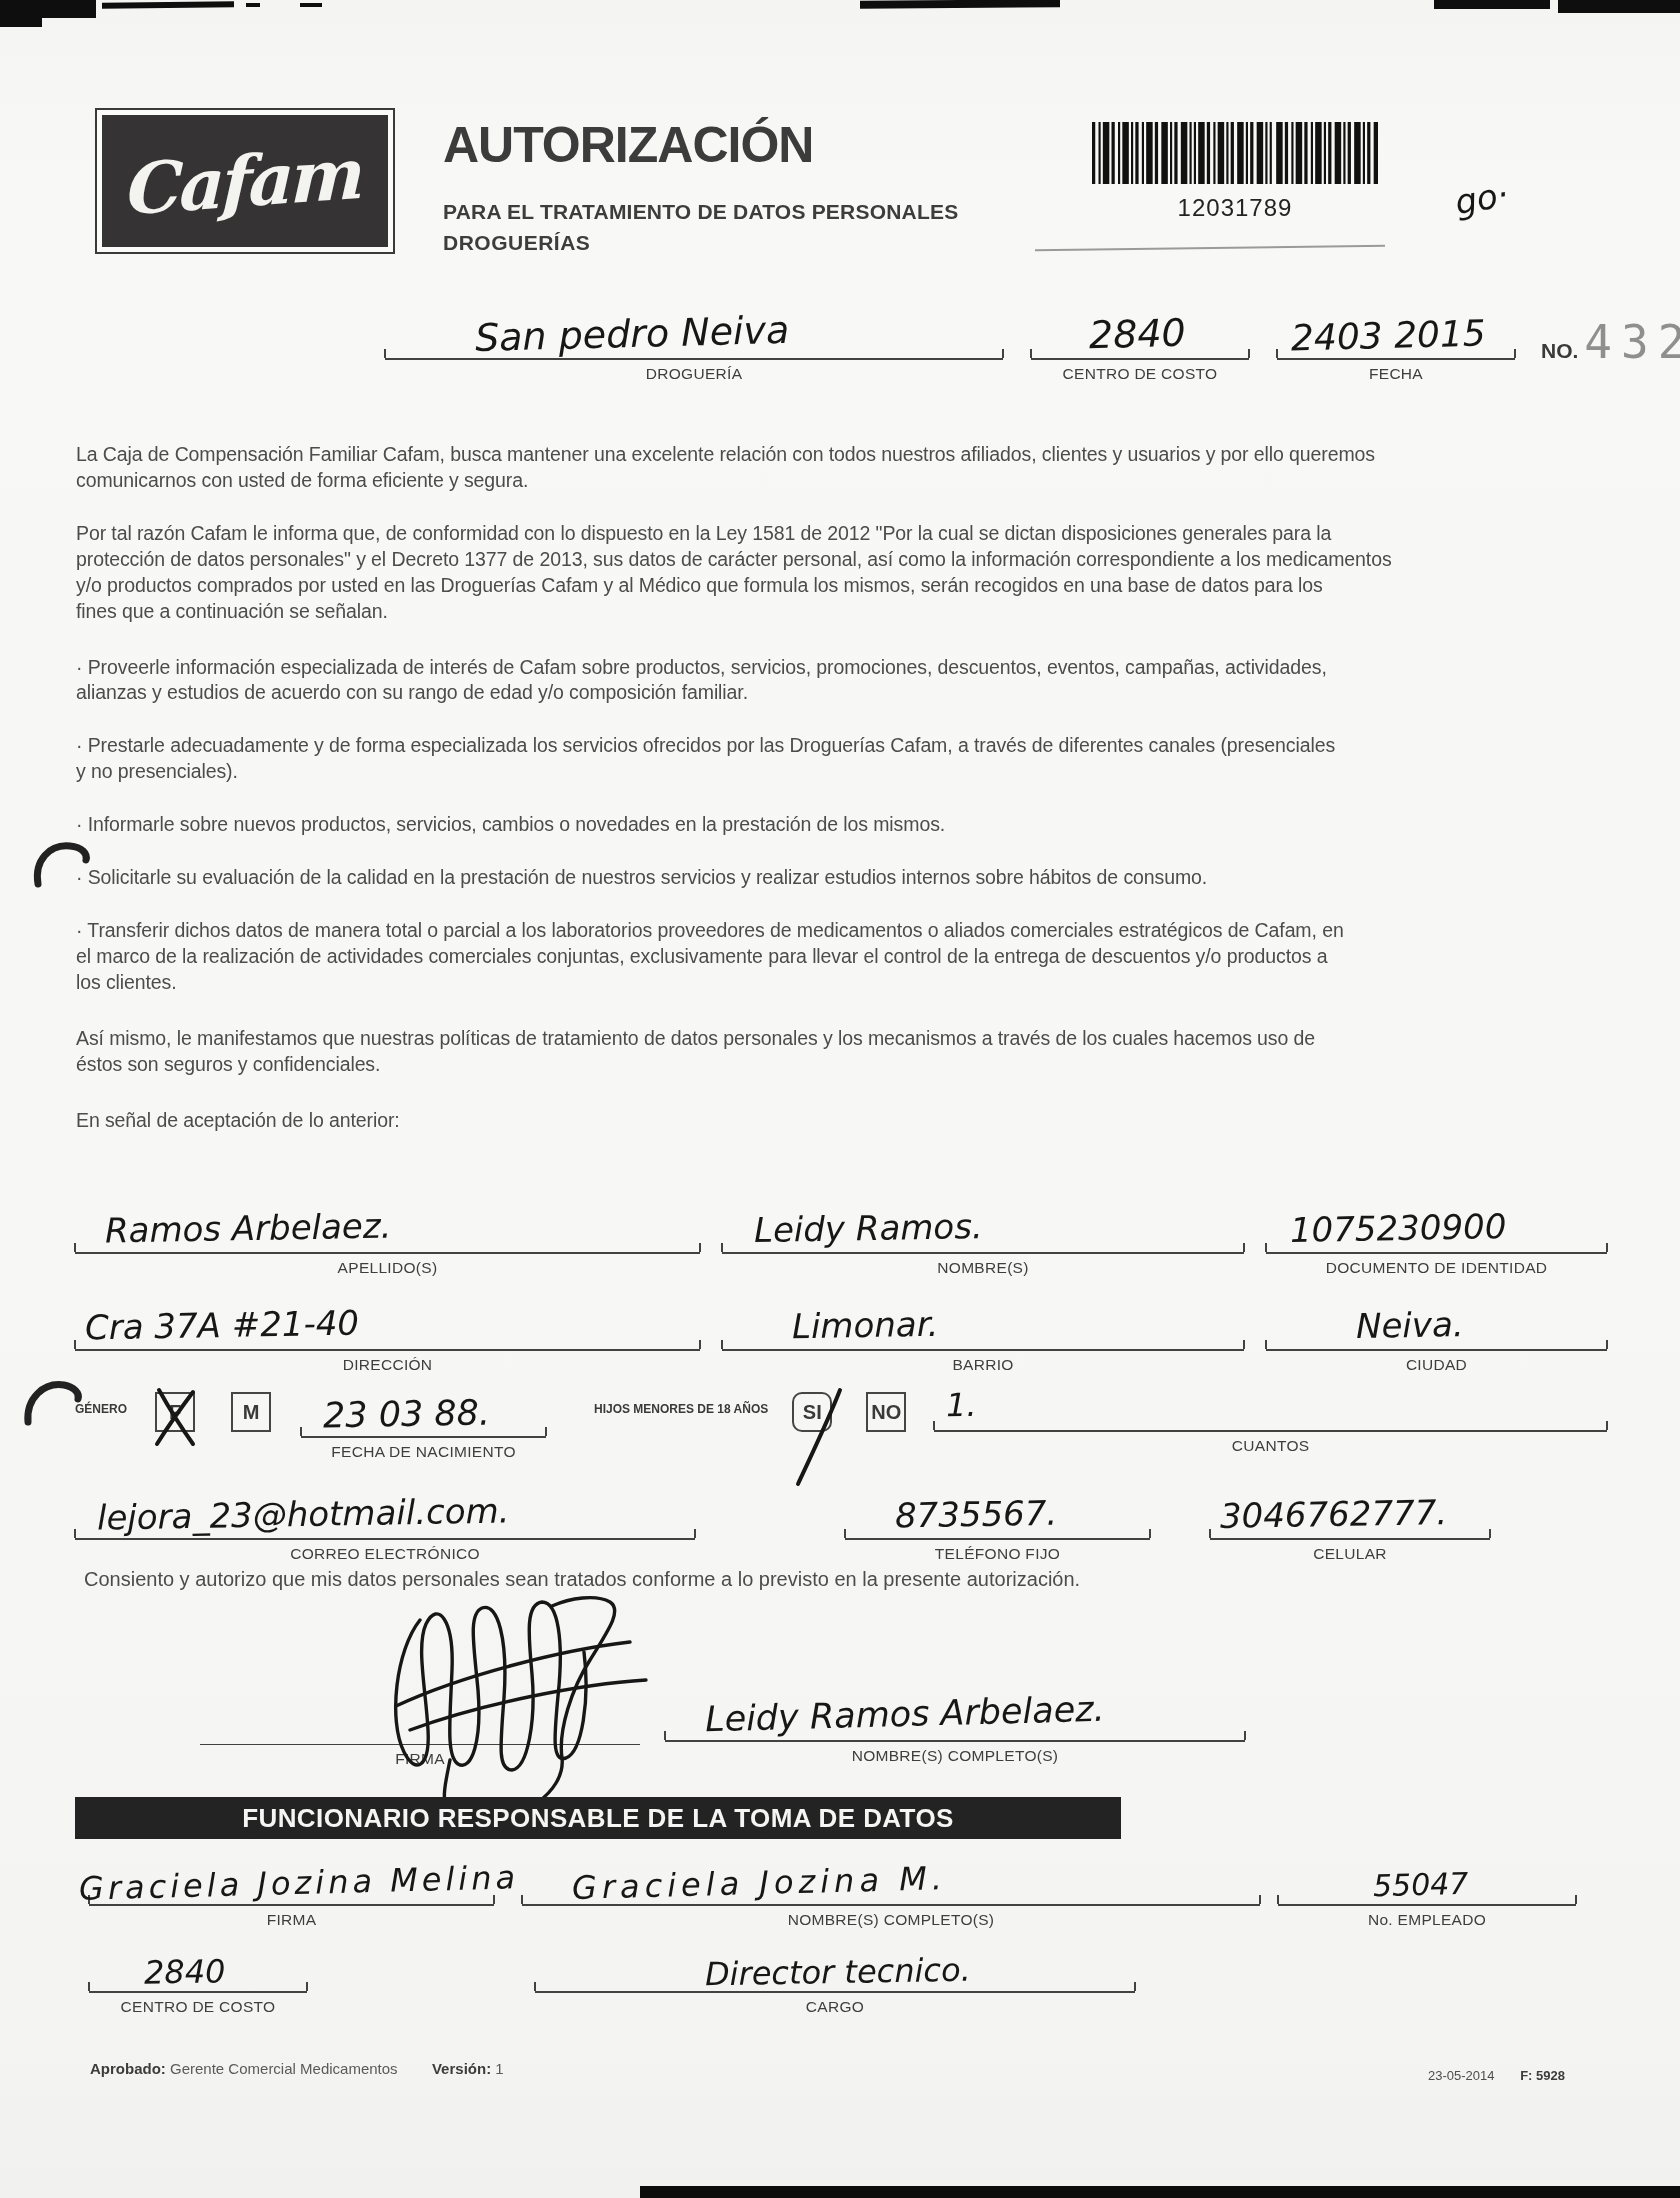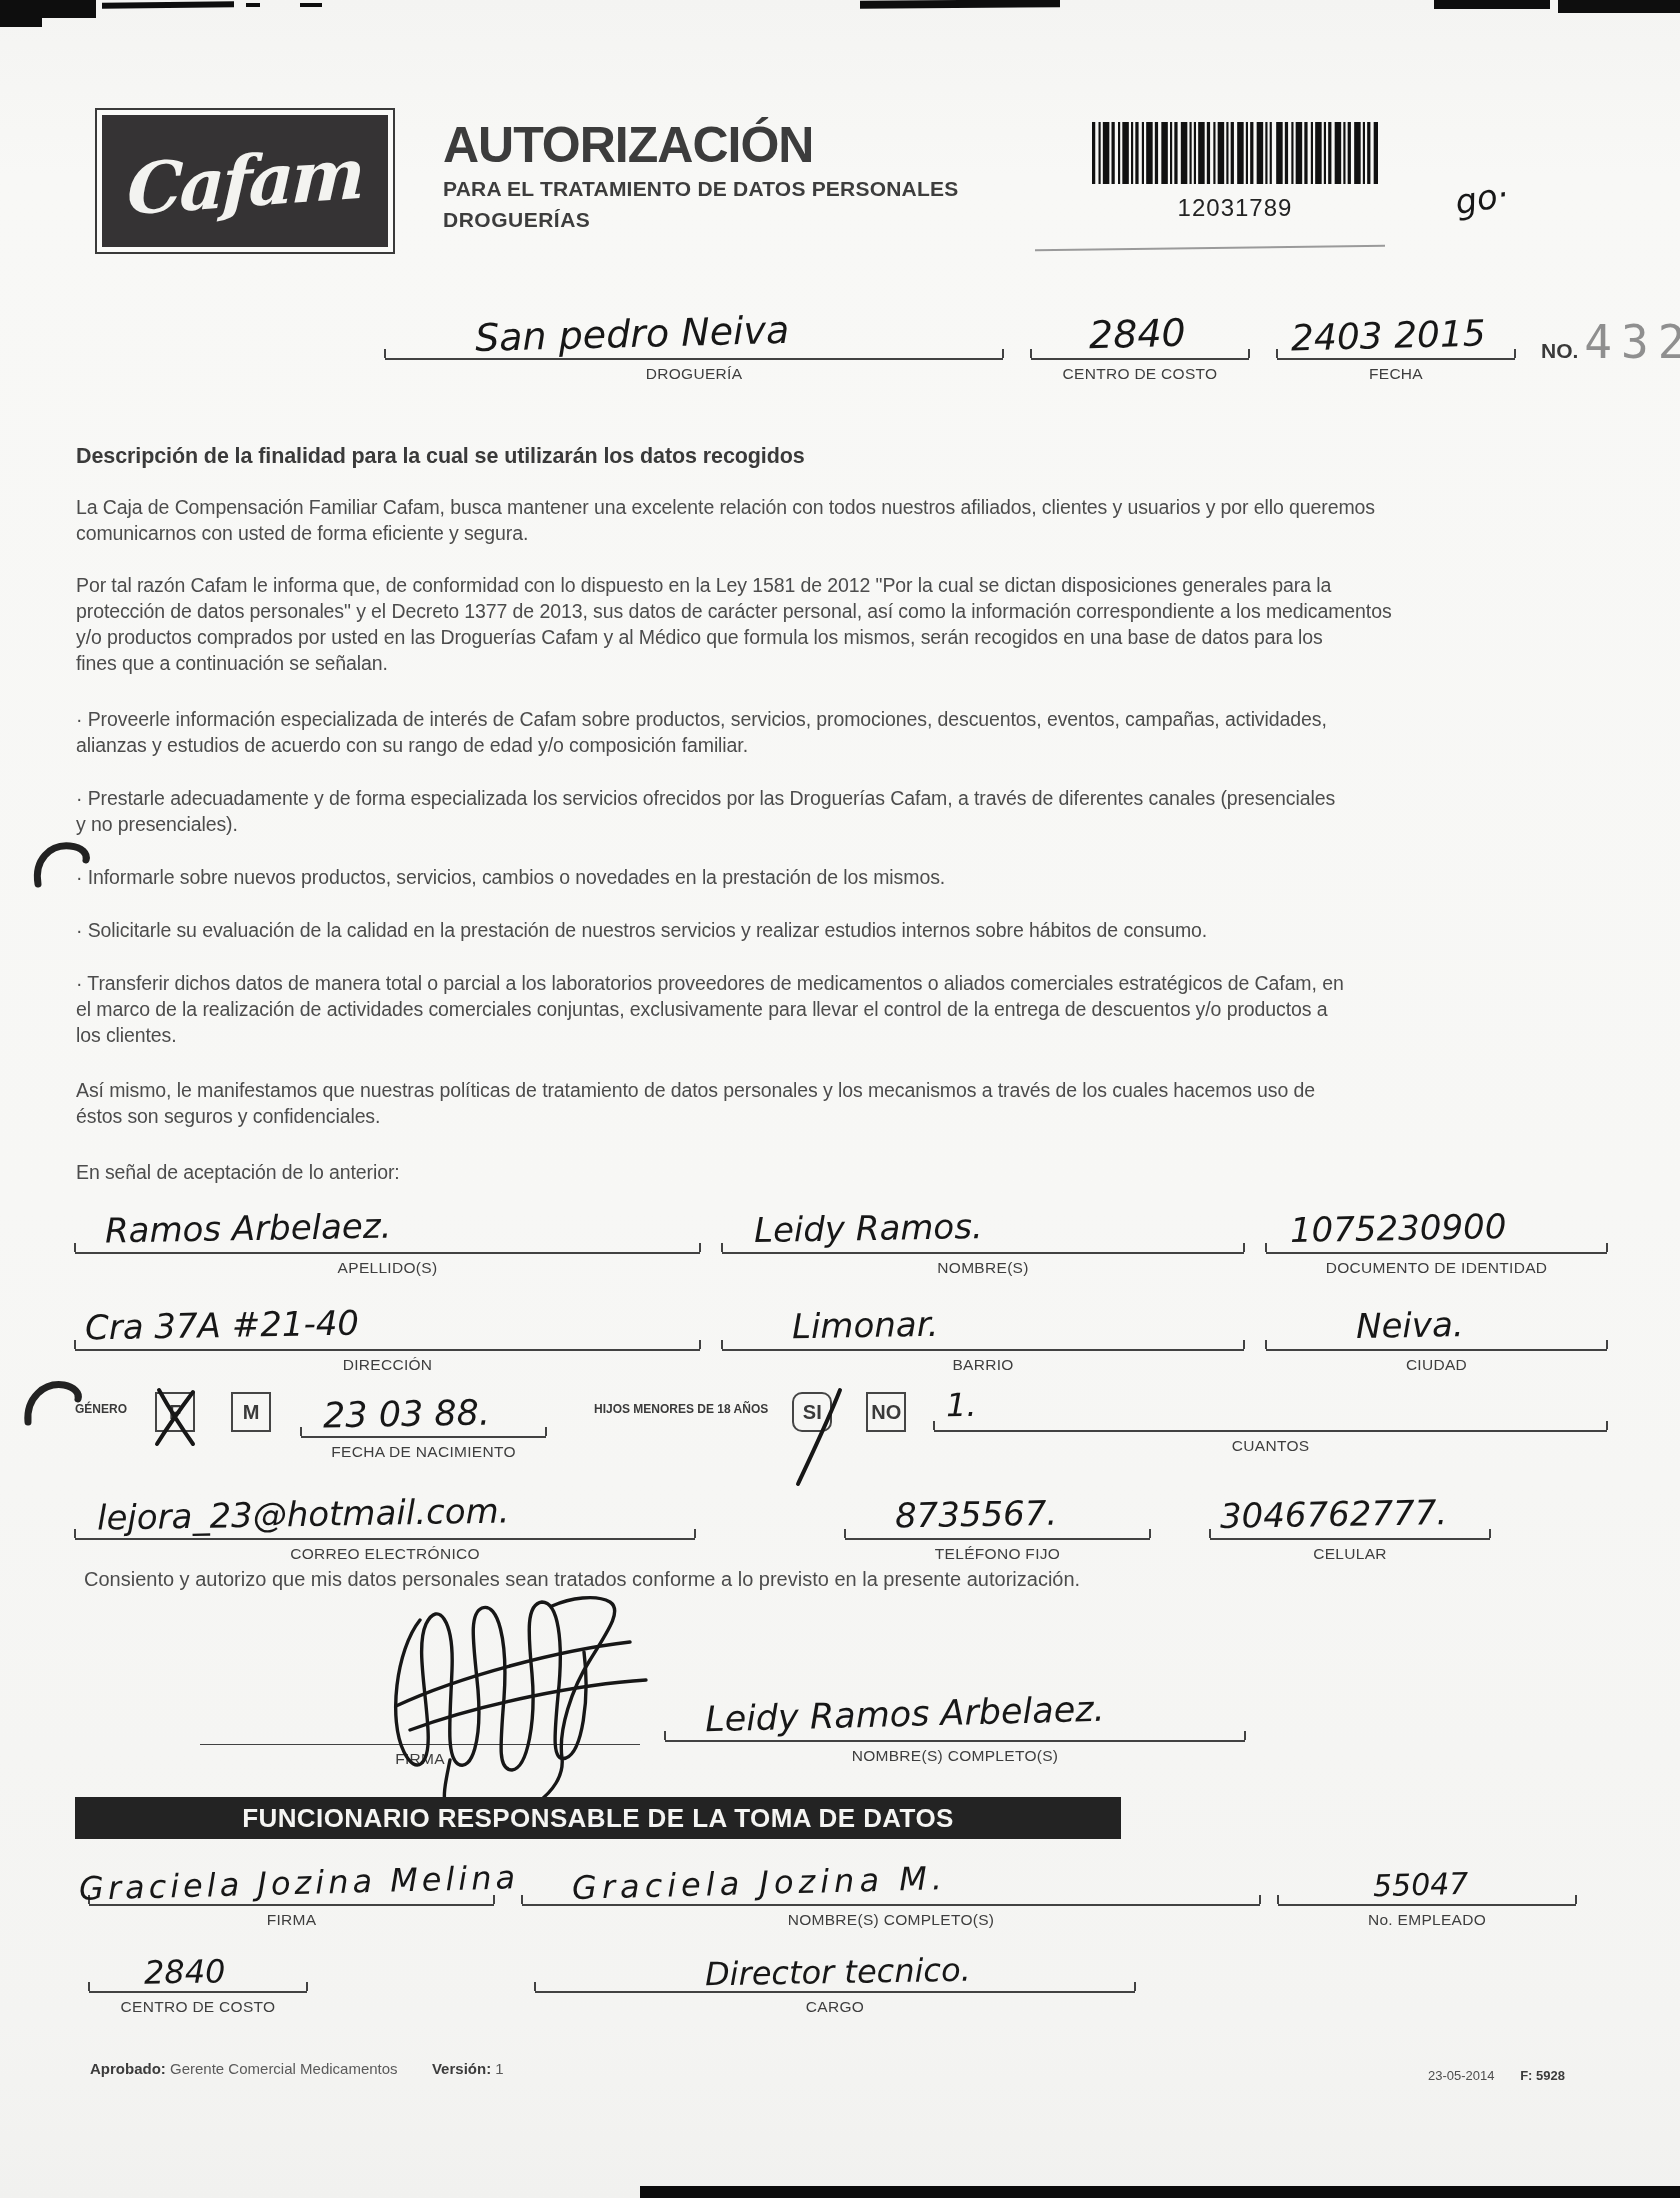--- a/index.html
+++ b/index.html
@@ -11,21 +11,21 @@
   }
   
   .tm{position:absolute;background:#0e0e0e;}
   .bottom-bar{position:absolute;left:640px;top:2186px;width:1040px;height:12px;background:#0c0c0c;}
   
   .logo-outer{position:absolute;left:95px;top:108px;width:300px;height:146px;background:#fbfbf9;border:2px solid #3a3a3a;padding:5px;box-sizing:border-box;}
   .logo-inner{width:100%;height:100%;background:#353334;display:flex;align-items:center;justify-content:center;}
   .logo-word{color:#f3f3f0;font-family:"DejaVu Serif",serif;font-style:italic;font-weight:bold;font-size:70px;transform:rotate(-4deg) skewX(-6deg);letter-spacing:-3px;}
   .titleblock{position:absolute;left:443px;top:116px;}
   .title{font-size:50px;font-weight:bold;color:#3c3c3c;letter-spacing:-1px;}
-  .subtitle{font-size:21px;font-weight:bold;color:#3d3d3d;margin-top:3px;letter-spacing:0.2px;}
+  .subtitle{font-size:21px;font-weight:bold;color:#3d3d3d;margin-top:26px;letter-spacing:0.2px;}
   .subtitle2{font-size:21px;font-weight:bold;color:#3d3d3d;margin-top:7px;letter-spacing:0.5px;}
   
   .barcode-box{position:absolute;left:1090px;top:122px;width:290px;text-align:center;}
   .barcode-num{font-size:24px;color:#232323;margin-top:6px;letter-spacing:1px;}
   .pencil-note{position:absolute;left:1455px;top:178px;font-size:34px;color:#8b8b8b;font-style:italic;transform:rotate(-10deg);font-family:"DejaVu Sans",sans-serif;}
   .rule-under-barcode{position:absolute;left:1035px;top:247px;width:350px;height:2px;background:#9a9a9a;transform:rotate(-0.7deg);}
   
   .fline{position:relative;border-bottom:2px solid #424242;}
   .fline.ticks::before,.fline.ticks::after{content:"";position:absolute;bottom:0;width:2px;height:9px;background:#424242;}
   .fline.ticks::before{left:-1px;}
@@ -216,21 +216,20 @@
       </div>
       <div class="flabel">FECHA</div>
     </div>
     <div class="g-no">
       <span class="no-label">NO.</span>
       <span class="no-value">43286</span>
     </div>
   </div>
 
   <div class="body">
-    <div class="heading">Descripción de la finalidad para la cual se utilizarán los datos recogidos</div>
     <p>La Caja de Compensación Familiar Cafam, busca mantener una excelente relación con todos nuestros afiliados, clientes y usuarios y por ello queremos
 comunicarnos con usted de forma eficiente y segura.</p>
     <p class="sp">Por tal razón Cafam le informa que, de conformidad con lo dispuesto en la Ley 1581 de 2012 "Por la cual se dictan disposiciones generales para la
 protección de datos personales" y el Decreto 1377 de 2013, sus datos de carácter personal, así como la información correspondiente a los medicamentos
 y/o productos comprados por usted en las Droguerías Cafam y al Médico que formula los mismos, serán recogidos en una base de datos para los
 fines que a continuación se señalan.</p>
     <p>· Proveerle información especializada de interés de Cafam sobre productos, servicios, promociones, descuentos, eventos, campañas, actividades,
 alianzas y estudios de acuerdo con su rango de edad y/o composición familiar.</p>
     <p>· Prestarle adecuadamente y de forma especializada los servicios ofrecidos por las Droguerías Cafam, a través de diferentes canales (presenciales
 y no presenciales).</p>

